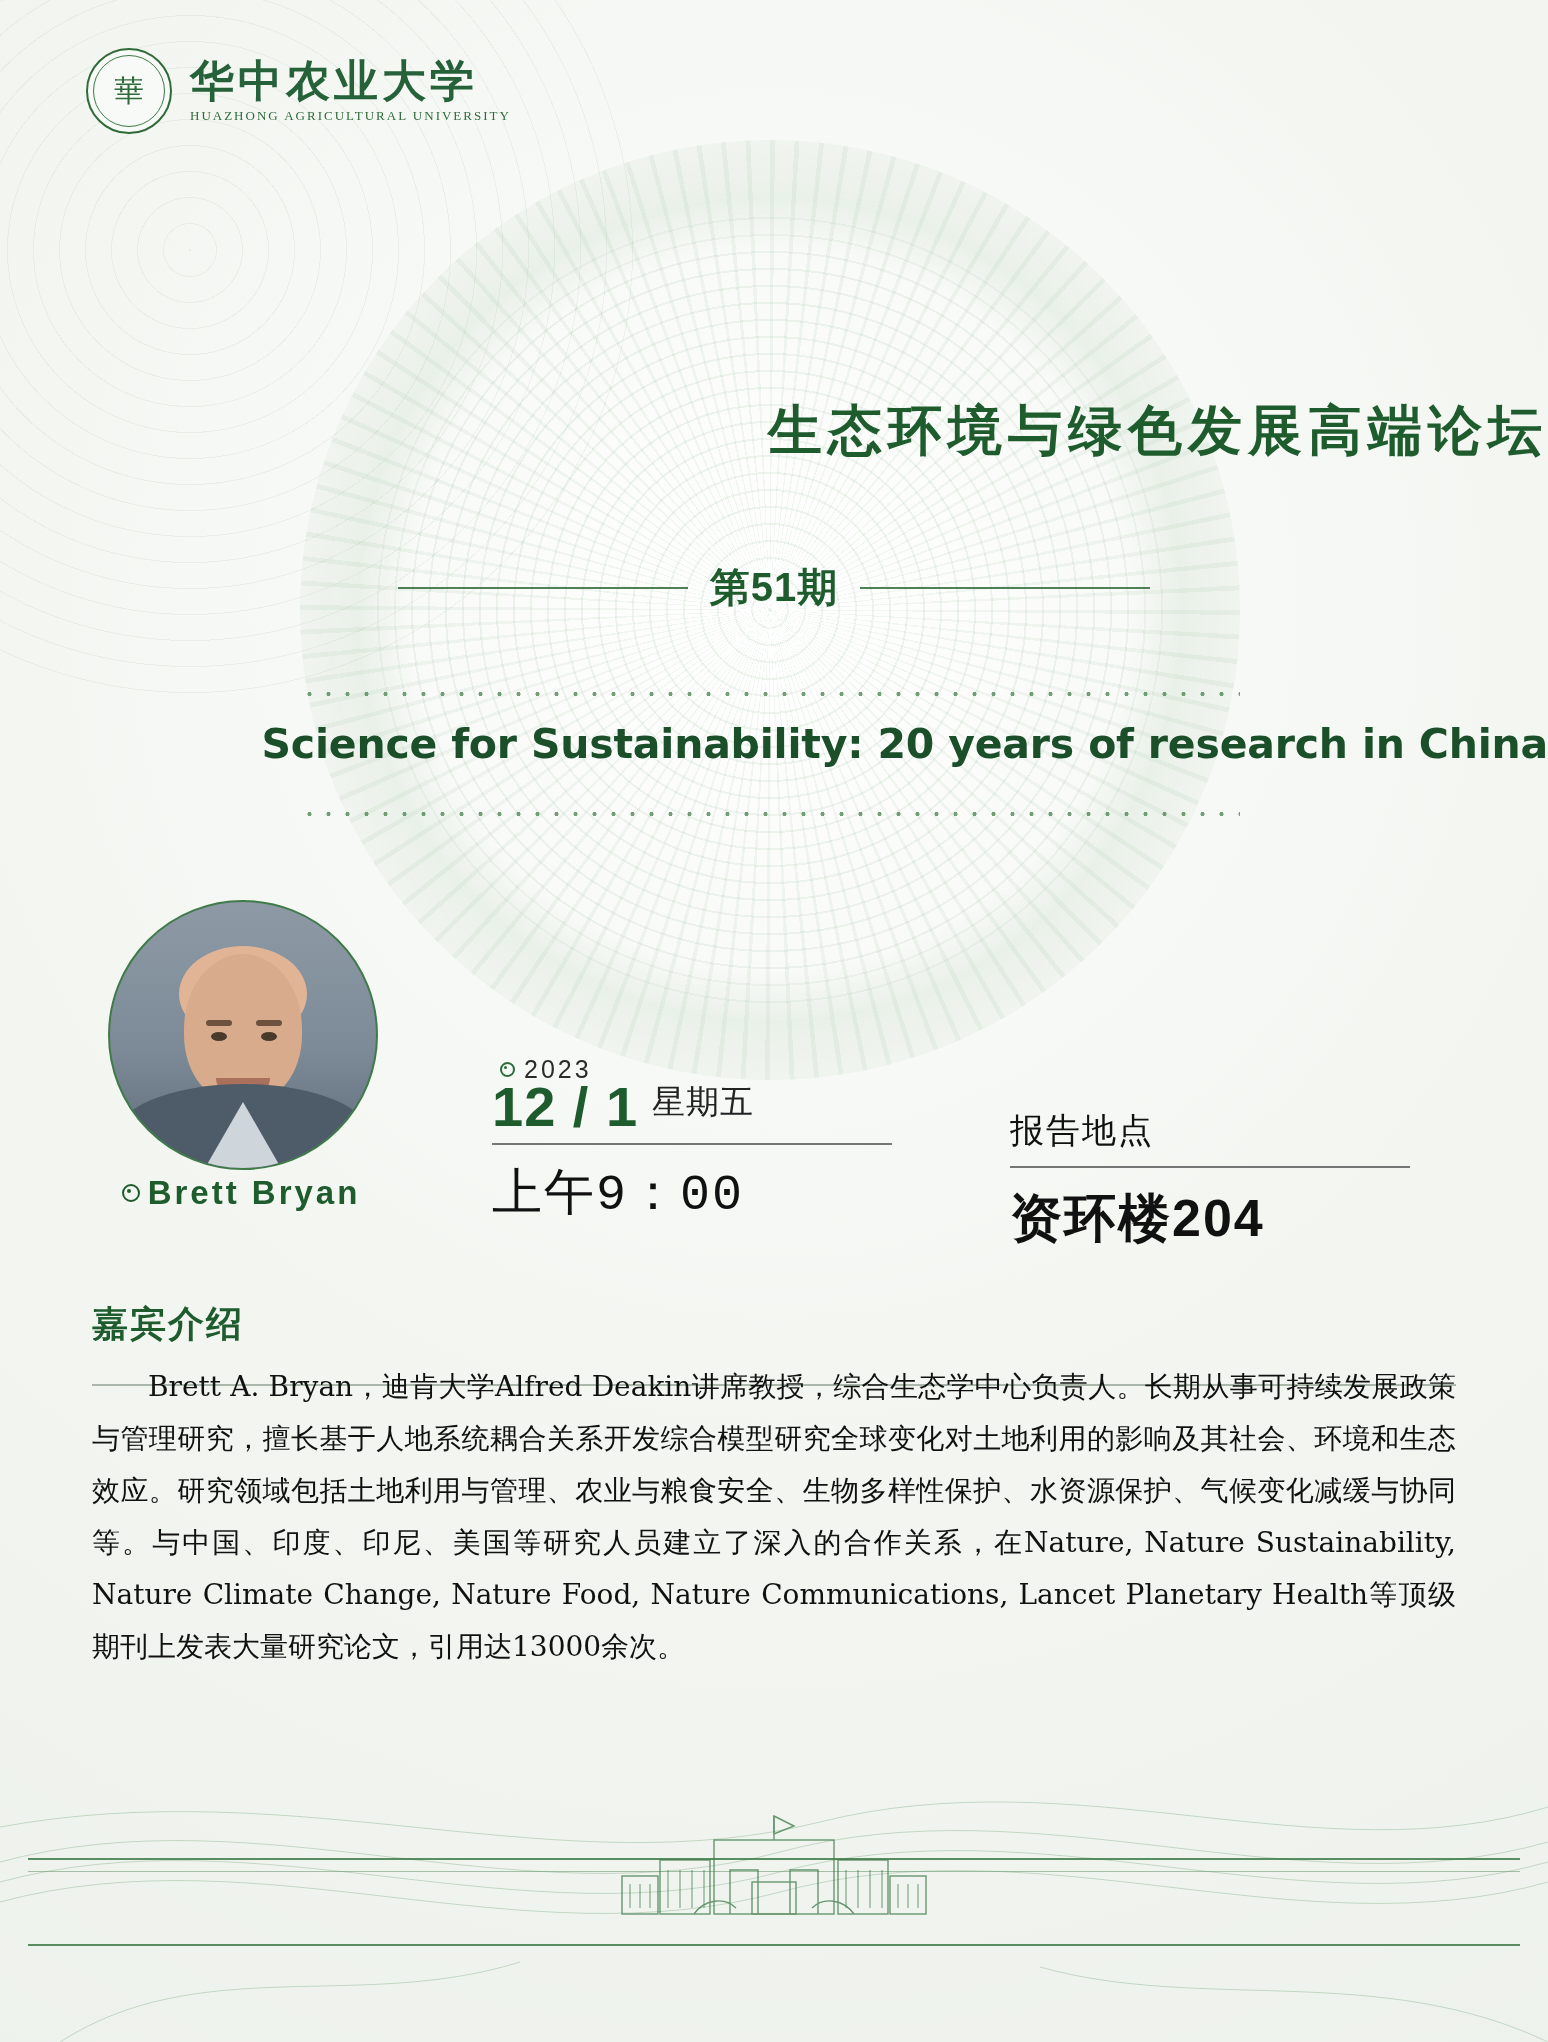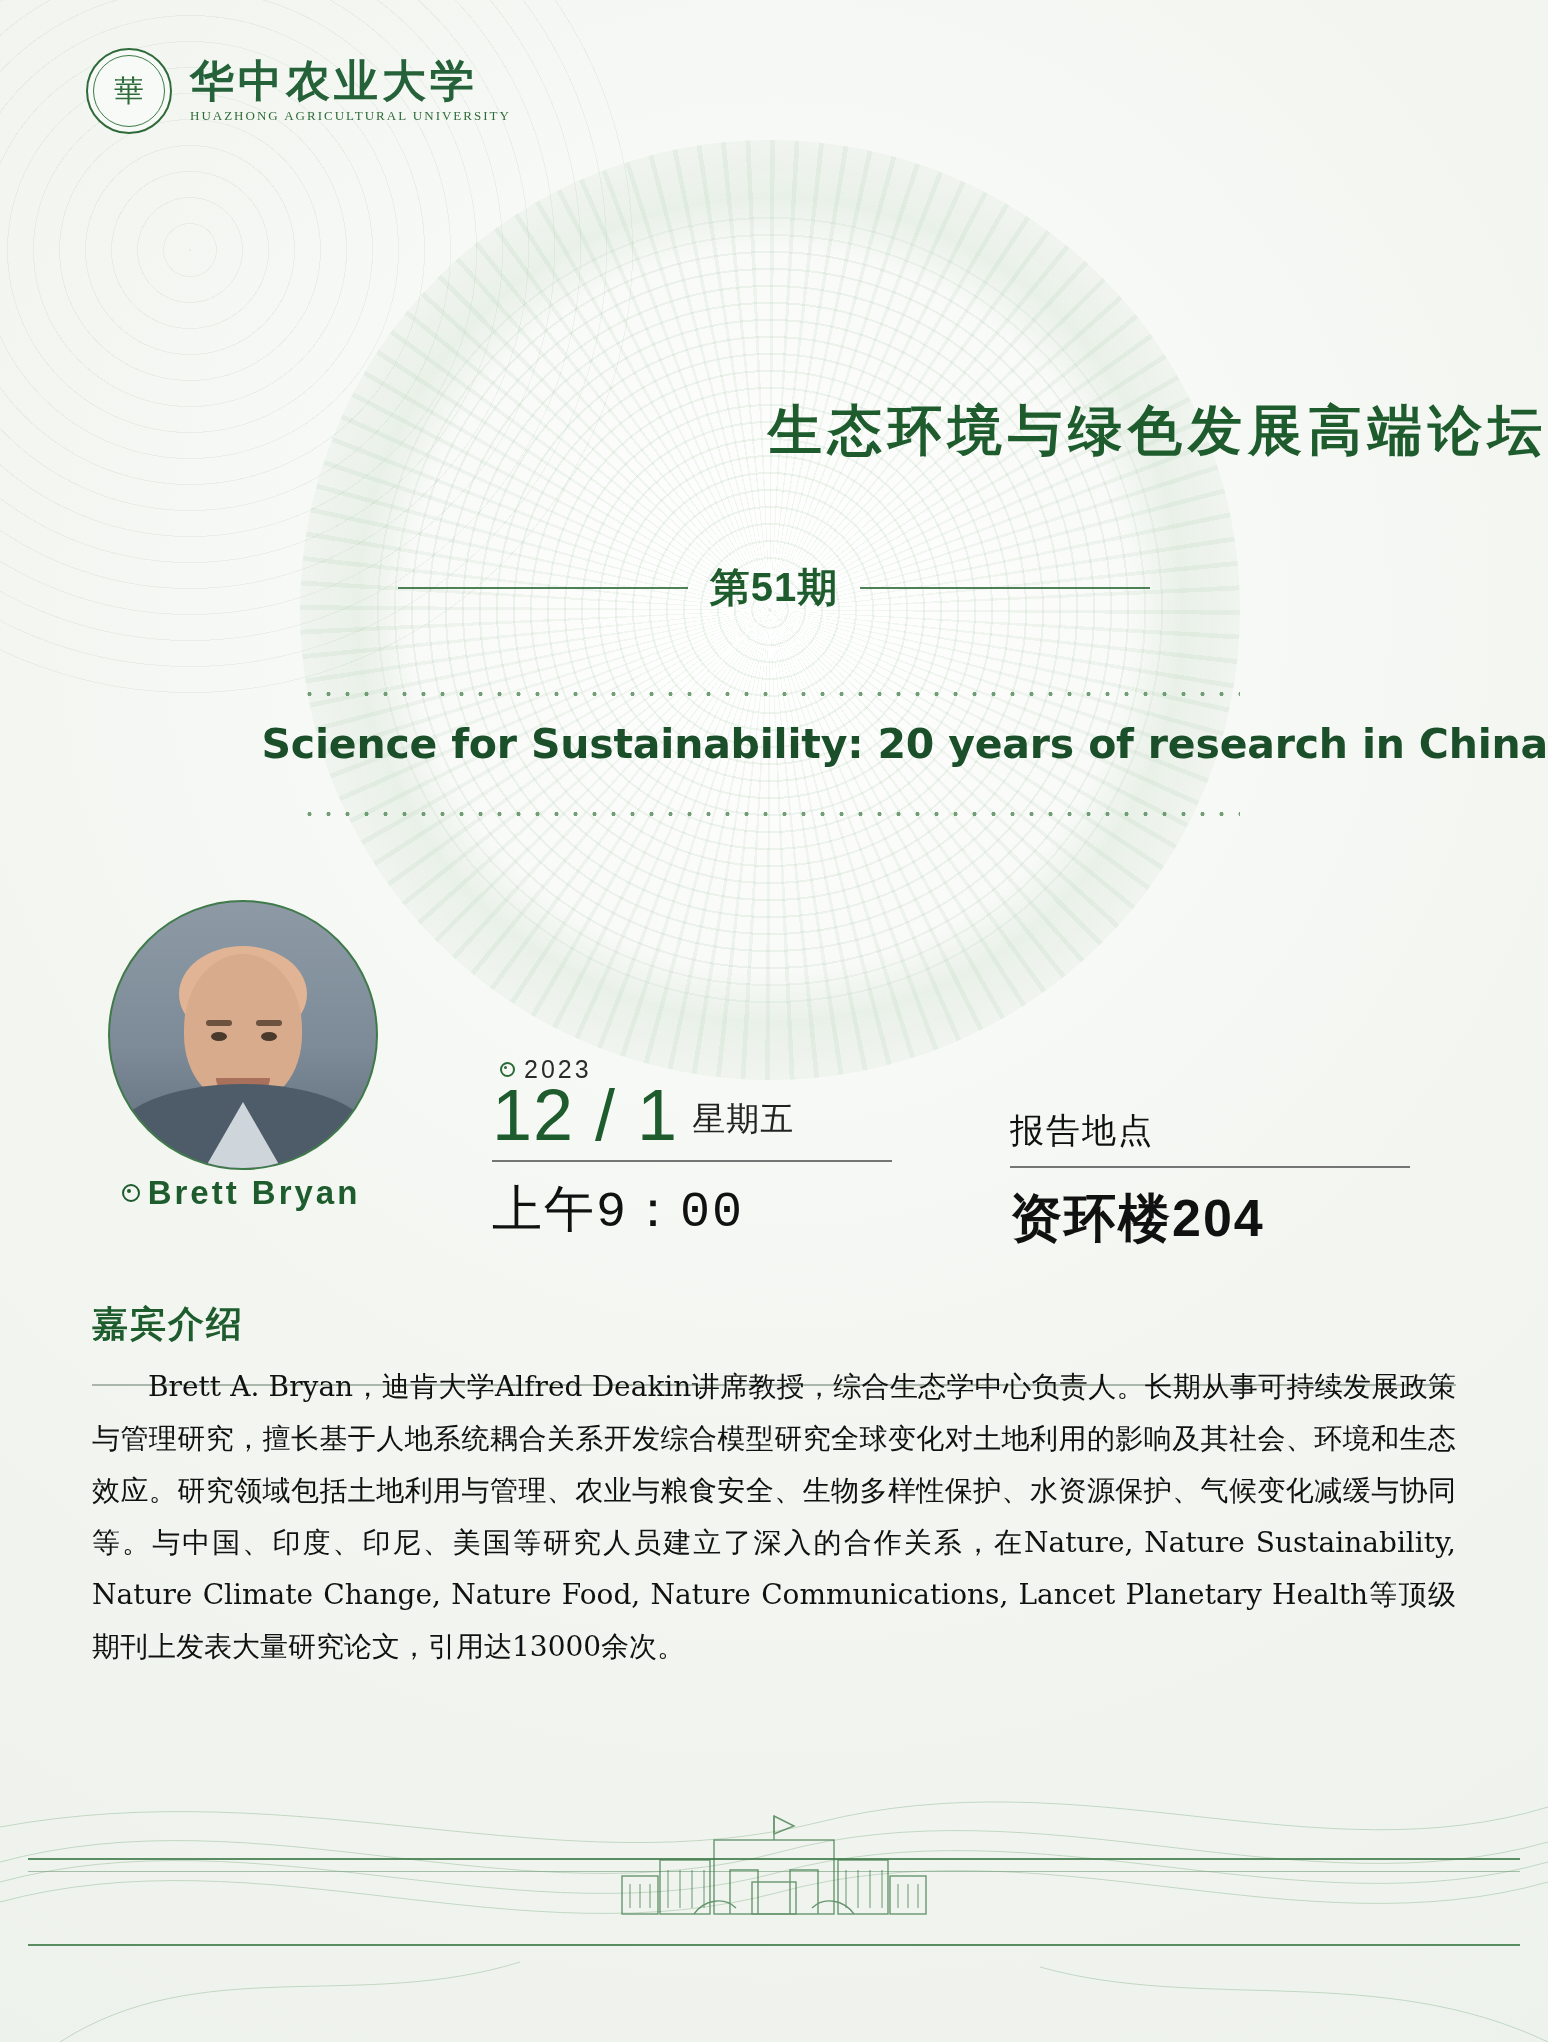--- a/index.html
+++ b/index.html
@@ -315,22 +315,22 @@
   }
   .bullet-ring.sm { width: 11px; height: 11px; border-width: 2px; border-color: #2b6b38; }
   .bullet-ring.sm::after { left: 2px; top: 2px; width: 3px; height: 3px; background: #2b6b38; }
   .md-row {
     display: flex;
     align-items: flex-end;
     gap: 14px;
     margin-top: -6px;
   }
   .md {
-    font-size: 72px;
-    font-weight: normal;
+    font-size: 56px;
+    font-weight: bold;
     color: #1e5c2e;
     line-height: 1.05;
     letter-spacing: 1px;
     text-align: right;
   }
   .weekday {
     font-size: 33px;
     color: #222;
     padding-bottom: 12px;
     letter-spacing: 1px;

